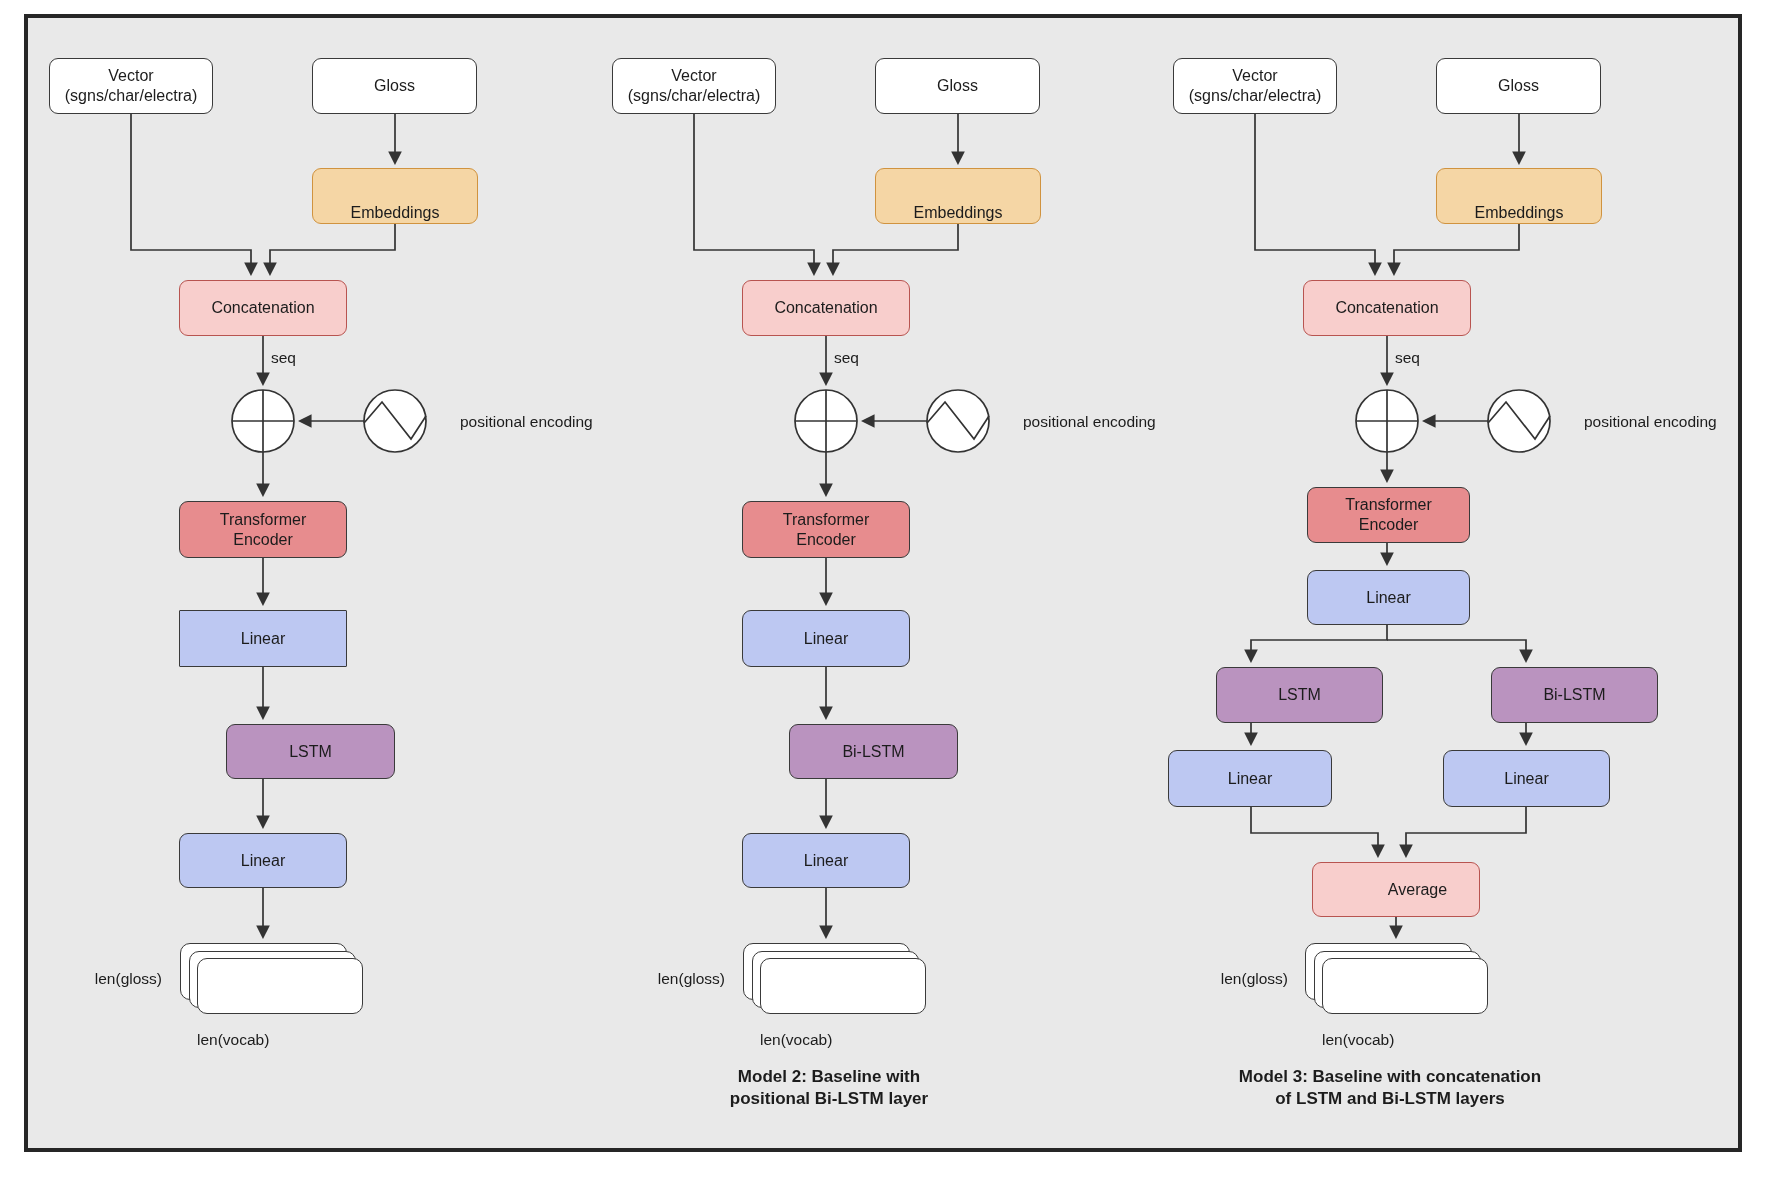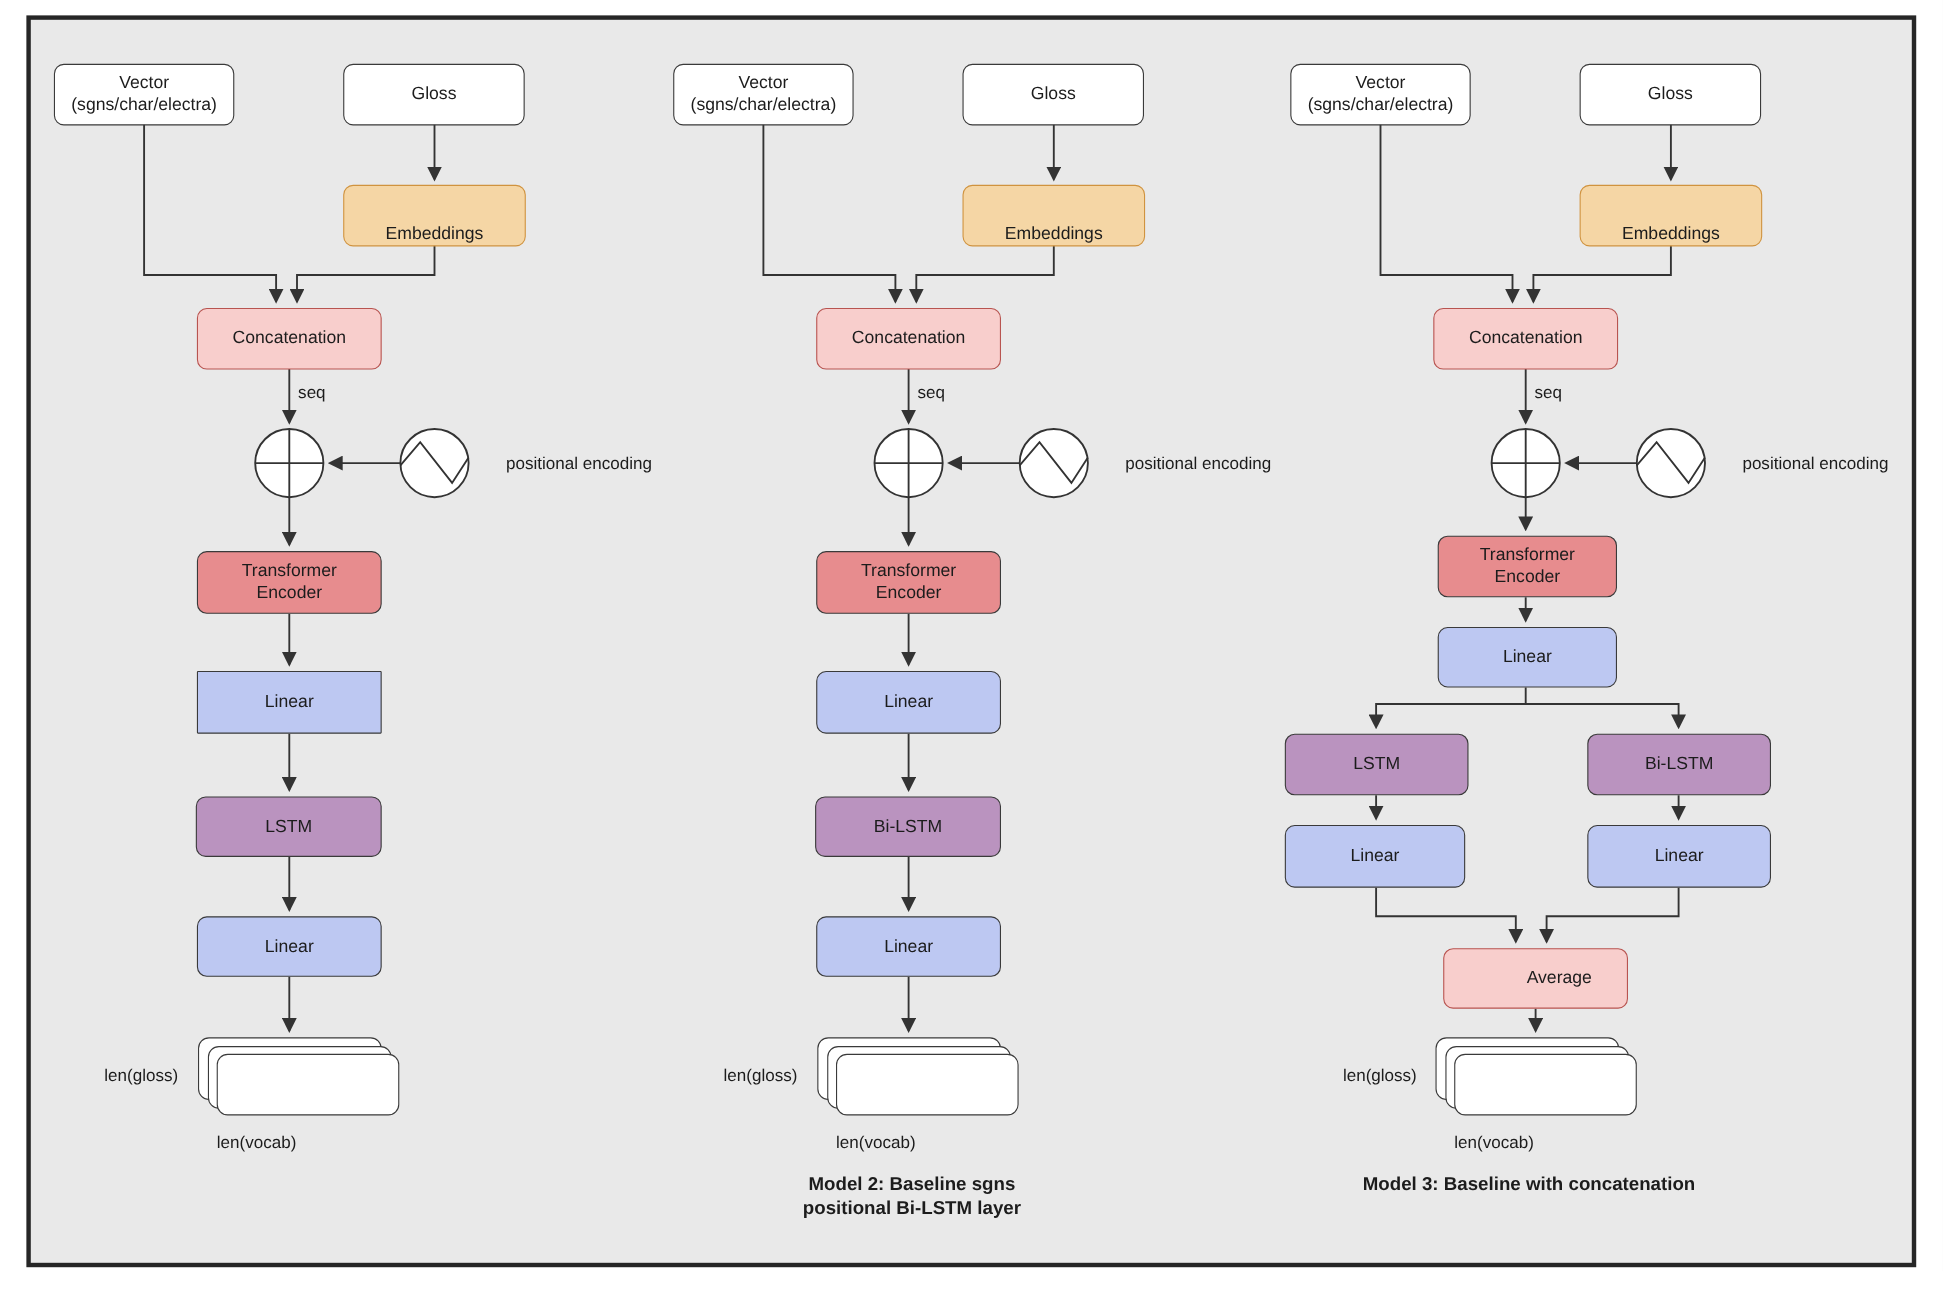--- a/index.html
+++ b/index.html
@@ -20,21 +20,21 @@
     text-align:center;font-size:16px;line-height:1.25;
     background:var(--white_fill,#fff);
     border:1.7px solid var(--node_border_dark,#3a3a3a);
     border-radius:9px;z-index:2;
   }
   .node.square{border-radius:1px;}
   .node.orange{background:var(--embeddings_fill,#F5D6A5);border-color:var(--embeddings_border,#D0933F);justify-content:flex-end;}
   .node.pink{background:var(--concat_fill,#F8CECC);border-color:var(--concat_border,#B85450);}
   .node.red{background:var(--transformer_fill,#E78C8E);}
   .node.blue{background:var(--linear_fill,#BDC8F2);}
-  .node.purple{background:var(--recurrent_fill,#BA93BF);}
+  .node.purple{background:var(--recurrent_fill,#BA93BF);margin-left:48px;}
   .stack{position:absolute;box-sizing:border-box;background:#fff;border:1.7px solid #3a3a3a;border-radius:10px;}
   .stack.b{z-index:1}.stack.m{z-index:2}.stack.f{z-index:3}
   .label{position:absolute;font-size:15.5px;z-index:4;white-space:nowrap;}
   .label.right{text-align:right;}
   .label.center{text-align:left;white-space:normal;}
   .caption{position:absolute;font-size:17px;font-weight:bold;text-align:center;line-height:1.32;z-index:4;}
 
   
   .c1-vector{left:49px;top:58px;width:164px;height:56px;}
   .c1-gloss{left:312px;top:58px;width:165px;height:56px;}
@@ -210,21 +210,21 @@
   </div>
   <div class="node blue c2-lin2">
     <span>Linear</span>
   </div>
   <div class="stack b c2-st-b"></div>
   <div class="stack m c2-st-m"></div>
   <div class="stack f c2-st-f"></div>
   <div class="label right c2-lgloss">len(gloss)</div>
   <div class="label center c2-lvocab">len(vocab)</div>
   <div class="caption c2-cap">
-    <div>Model 2: Baseline sgns</div>
+    <div>Model 2: Baseline with</div>
     <div>positional Bi-LSTM layer</div>
   </div>
 
   <div class="node c3-vector">
     <span>Vector</span>
     <span>(sgns/char/electra)</span>
   </div>
   <div class="node c3-gloss">
     <span>Gloss</span>
   </div>
@@ -258,14 +258,15 @@
   <div class="node pink c3-avg">
     <span>Average</span>
   </div>
   <div class="stack b c3-st-b"></div>
   <div class="stack m c3-st-m"></div>
   <div class="stack f c3-st-f"></div>
   <div class="label right c3-lgloss">len(gloss)</div>
   <div class="label center c3-lvocab">len(vocab)</div>
   <div class="caption c3-cap">
     <div>Model 3: Baseline with concatenation</div>
+    <div>of LSTM and Bi-LSTM layers</div>
   </div>
 </div>
 
 </body></html>

